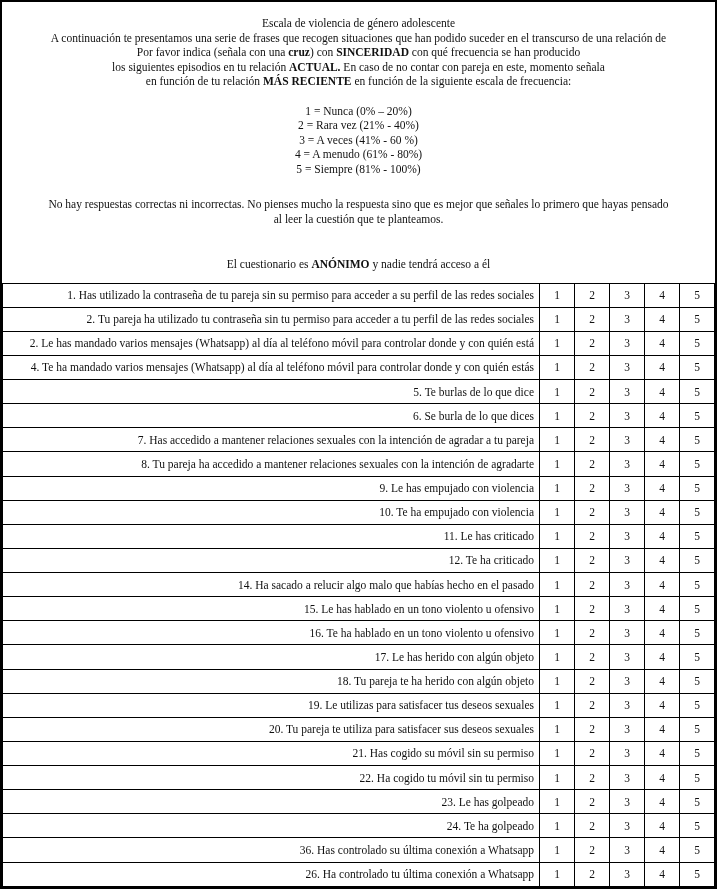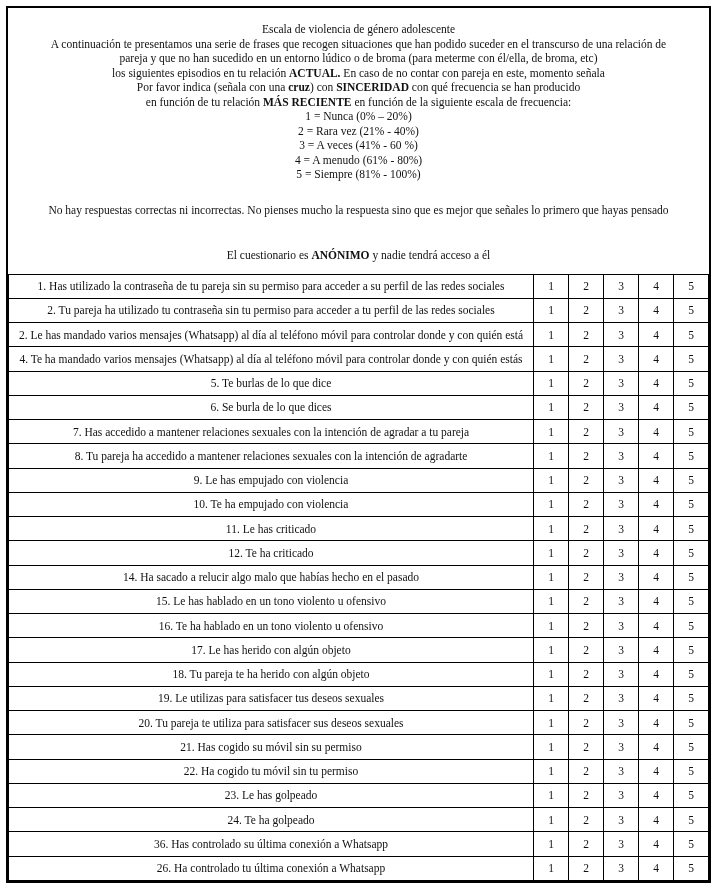--- a/index.html
+++ b/index.html
@@ -5,93 +5,92 @@
   html, body { margin: 0; padding: 0; background: #fff; }
   body {
     font-family: "Liberation Serif", "DejaVu Serif", serif;
     color: #111;
     -webkit-font-smoothing: antialiased;
   }
   .page {
     width: 717px;
     height: 889px;
     box-sizing: border-box;
-    padding: 6px;
     background: #fff;
   }
   .frame {
     border: 2px solid #000;
     width: 100%;
     height: 100%;
     box-sizing: border-box;
     display: flex;
     flex-direction: column;
   }
   .header {
     text-align: center;
     font-size: 11.5px;
     line-height: 14.5px;
     padding: 14px 16px 11px;
   }
   .header .line { display: block; }
   .title { margin-bottom: 0; }
-  .scale-block { margin-top: 0; font-family: Liberation Serif, serif; }
+  .scale-block { margin-top: 15px; font-family: Liberation Serif, serif; }
   .scale-block .line { line-height: 14.5px; }
   .note-block { margin-top: 21px; }
   .anon-line { margin-top: 31px; }
   b { font-weight: bold; }
   table.grid {
     width: 100%;
     flex: 1 1 auto;
     border-collapse: collapse;
     font-size: 11.5px;
   }
   table.grid td {
     border: 1.5px solid #000;
     padding: 2px 5px;
     vertical-align: middle;
   }
   table.grid td.q {
-    text-align: center;
+    text-align: right;
     white-space: nowrap;
     overflow: hidden;
   }
   table.grid td.r {
     width: 30px;
     text-align: center;
     padding: 2px 2px;
   }
 </style>
 </head>
 <body>
 
 <div class="page">
   <div class="frame">
 
     <div class="header">
       <span class="line title">Escala de violencia de género adolescente</span>
       <span class="line">A continuación te presentamos una serie de frases que recogen situaciones que han podido suceder en el transcurso de una relación de</span>
-      <span class="line">pareja y que no han sucedido en un entorno lúdico o de broma (para meterme con él/ella, de broma, etc)</span>
+
+      <span class="line"><span>Por favor indica (señala con una </span><b>cruz</b><span>) con </span><b>SINCERIDAD</b><span> con qué frecuencia se han producido</span></span>
 
       <span class="line"><span>los siguientes episodios en tu relación </span><b>ACTUAL.</b><span> En caso de no contar con pareja en este, momento señala</span></span>
-
-      <span class="line"><span>Por favor indica (señala con una </span><b>cruz</b><span>) con </span><b>SINCERIDAD</b><span> con qué frecuencia se han producido</span></span>
 
       <span class="line"><span>en función de tu relación </span><b>MÁS RECIENTE</b><span> en función de la siguiente escala de frecuencia:</span></span>
 
       <div class="scale-block">
         <span class="line">1 = Nunca (0% – 20%)</span>
         <span class="line">2 = Rara vez (21% - 40%)</span>
         <span class="line">3 = A veces (41% - 60 %)</span>
         <span class="line">4 = A menudo (61% - 80%)</span>
         <span class="line">5 = Siempre (81% - 100%)</span>
       </div>
 
       <div class="note-block">
         <span class="line">No hay respuestas correctas ni incorrectas. No pienses mucho la respuesta sino que es mejor que señales lo primero que hayas pensado</span>
+        <span class="line">al leer la cuestión que te planteamos.</span>
       </div>
 
       <div class="anon-line"><span>El cuestionario es </span><b>ANÓNIMO</b><span> y nadie tendrá acceso a él</span></div>
     </div>
 
     <table class="grid">
       <tbody>
           <tr>
             <td class="q">1. Has utilizado la contraseña de tu pareja sin su permiso para acceder a su perfil de las redes sociales</td>
             <td class="r">1</td>

